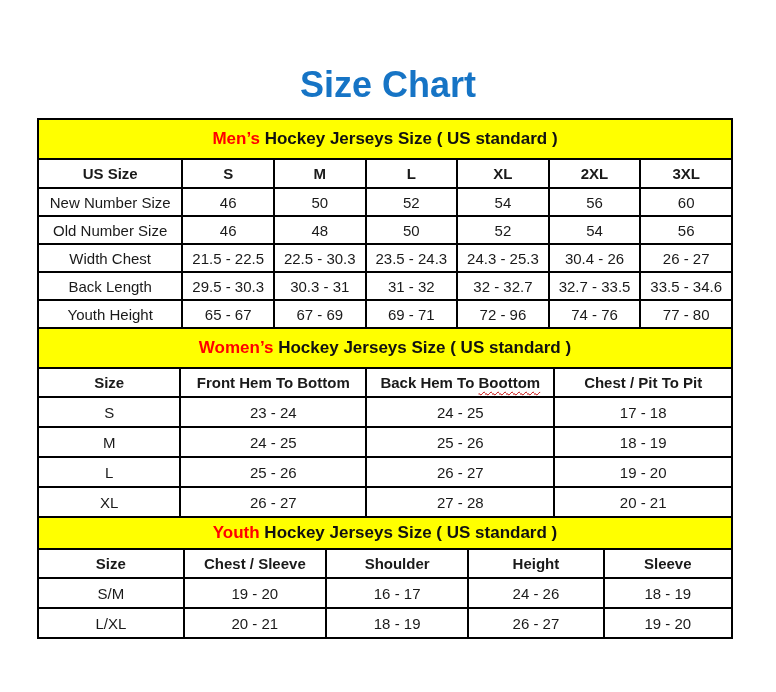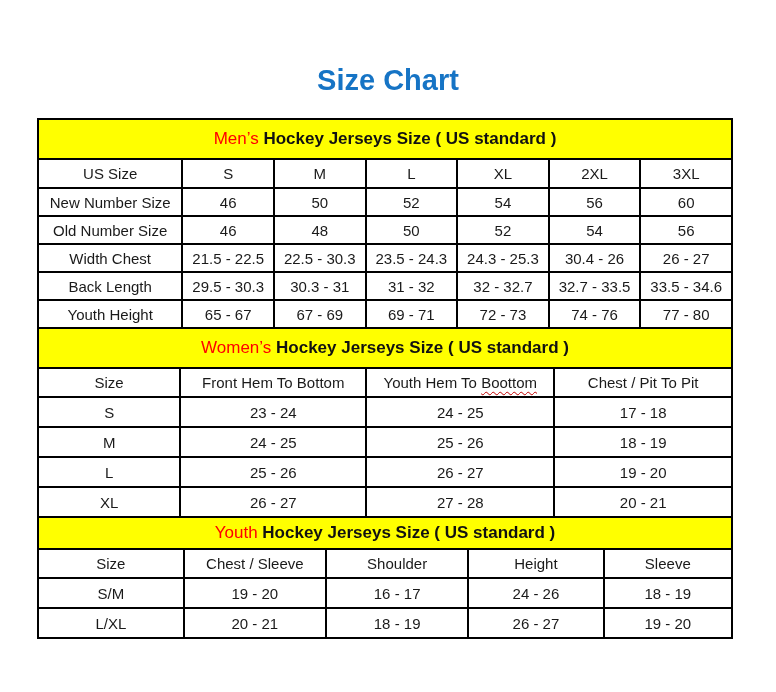--- a/index.html
+++ b/index.html
@@ -11,42 +11,42 @@
   }
   html,body{margin:0;padding:0;background:#FFFFFF;}
   body{
     width:776px;height:692px;overflow:hidden;
     font-family:"Liberation Sans","DejaVu Sans",sans-serif;
     color:#1a1a1a;
   }
   .page-title{
     margin:0;padding-top:64px;height:54px;
     text-align:center;
-    font-size:29px;font-weight:bold;letter-spacing:0px;
+    font-size:36px;font-weight:bold;letter-spacing:0px;
     color:var(--title_blue);
   }
   .tables-wrap{width:696px;margin:0 0 0 37px;}
   table{
     border-collapse:collapse;table-layout:fixed;width:696px;
     font-family:"Liberation Sans","DejaVu Sans",sans-serif;
   }
   table + table{margin-top:-2px;}
   td,th{
     border:2px solid var(--border_black);
     text-align:center;vertical-align:middle;
     font-size:15px;padding:0 2px;
     white-space:nowrap;overflow:hidden;
   }
   .section-header td{
     background:var(--header_yellow);
     height:38px;font-size:17px;font-weight:bold;color:#111;
   }
   .section-header.compact td{height:30px;}
-  .section-accent{color:var(--accent_red);font-weight:normal;}
-  .col-header td{height:27px;font-weight:normal;}
+  .section-accent{color:var(--accent_red);font-weight:bold;}
+  .col-header td{height:27px;font-weight:bold;}
   .data-row td{height:26px;font-weight:normal;}
   .data-row.tall td{height:28px;}
   .row-label-bold{font-weight:bold;}
   .squiggle{
     text-decoration:underline;
     text-decoration-style:wavy;
     text-decoration-color:var(--squiggle_red);
     text-decoration-thickness:1px;
     text-underline-offset:3px;
   }
@@ -115,42 +115,42 @@
       <td>31 - 32</td>
       <td>32 - 32.7</td>
       <td>32.7 - 33.5</td>
       <td>33.5 - 34.6</td>
     </tr>
     <tr class="data-row">
       <td>Youth Height</td>
       <td>65 - 67</td>
       <td>67 - 69</td>
       <td>69 - 71</td>
-      <td>72 - 73</td>
+      <td>72 - 96</td>
       <td>74 - 76</td>
       <td>77 - 80</td>
     </tr>
   </tbody>
     </table>
 
   <table>
     <colgroup>
       <col style="width:20.5%">
         <col style="width:26.8%">
         <col style="width:27.1%">
         <col style="width:25.6%">
     </colgroup>
     <tbody>
         <tr class="section-header">
       <td colspan="4"><span class="section-accent">Women’s</span><span> Hockey Jerseys Size ( US standard )</span></td>
     </tr>
     <tr class="col-header">
       <td>Size</td>
       <td>Front Hem To Bottom</td>
-      <td><span>Youth Hem To </span><span class="squiggle">Boottom</span></td>
+      <td><span>Back Hem To </span><span class="squiggle">Boottom</span></td>
       <td>Chest / Pit To Pit</td>
     </tr>
     <tr class="data-row tall">
       <td class="row-label-bold">S</td>
       <td>23 - 24</td>
       <td>24 - 25</td>
       <td>17 - 18</td>
     </tr>
     <tr class="data-row tall">
       <td class="row-label-bold">M</td>

